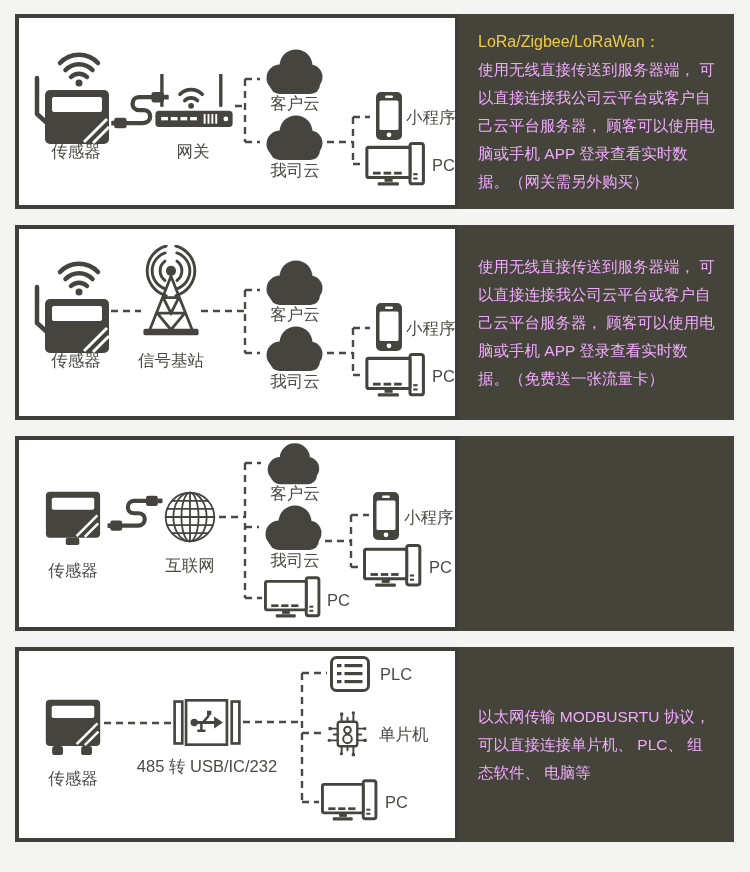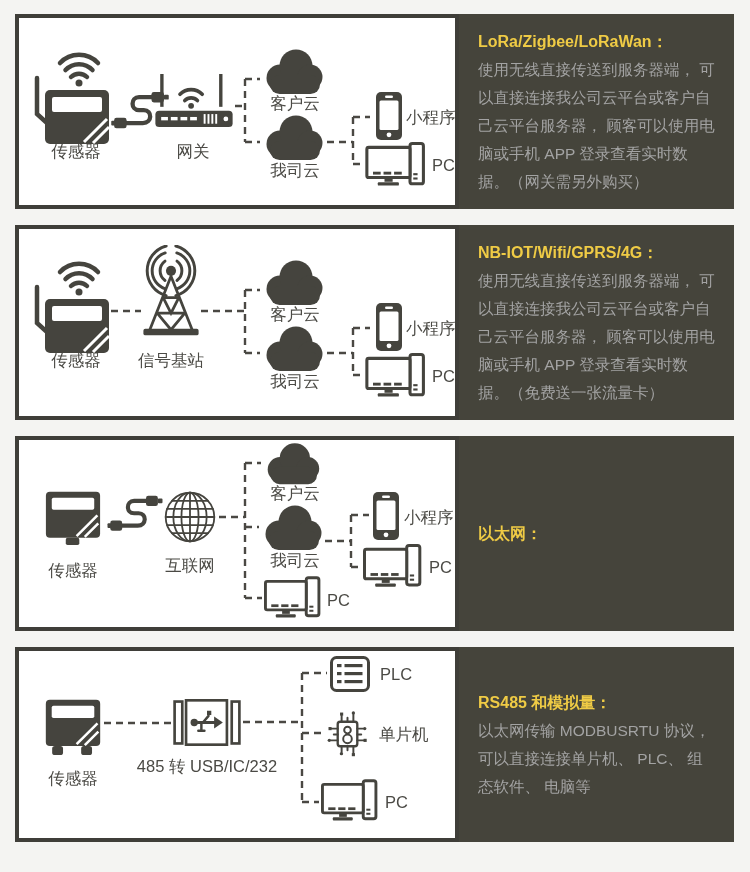--- a/index.html
+++ b/index.html
@@ -18,25 +18,25 @@
     flex:none;
   }
   .panel-right{
     width:237px;height:195px;
     background:#45443b;
     padding:0 19px;
     display:flex;flex-direction:column;justify-content:center;
     flex:none;box-sizing:content-box;
   }
   .info-title{
-    color:#efcb45;font-weight:bold;font-size:16px;line-height:28px;
+    color:#efcb45;font-weight:normal;font-size:16px;line-height:28px;
     white-space:pre-line;
   }
   .info-body{
-    color:#a3a3a3;font-size:15.5px;line-height:28px;
+    color:#f0abfc;font-size:15.5px;line-height:28px;
   }
   svg.diag{display:block;width:436px;height:187px;}
   .ic{fill:#45443e;}
   .wh{fill:#ffffff;}
   .st{stroke:#45443e;fill:none;stroke-linecap:round;}
   .stq{stroke:#45443e;fill:#ffffff;}
   .dash{stroke:#4a4843;stroke-width:2.4;stroke-dasharray:7 5;fill:none;}
   .lbl{font-size:16.5px;fill:#4b4a45;}
   .lbl-m{text-anchor:middle;}
 </style>
@@ -207,21 +207,20 @@
         <use href="#sym-pc" x="346" y="124" width="62" height="46"></use>
         <text class="lbl lbl-m" x="57" y="137">传感器</text>
         <text class="lbl lbl-m" x="152" y="137">信号基站</text>
         <text class="lbl lbl-m" x="276" y="91">客户云</text>
         <text class="lbl lbl-m" x="276" y="158">我司云</text>
         <text class="lbl" x="387" y="105">小程序</text>
         <text class="lbl" x="413" y="153">PC</text>
       </svg>
     </div>
     <div class="panel-right">
-      <div class="info-title">NB-IOT/Wifi/GPRS/4G：</div>
       <div class="info-body">使用无线直接传送到服务器端， 可以直接连接我公司云平台或客户自己云平台服务器， 顾客可以使用电脑或手机 APP 登录查看实时数据。（免费送一张流量卡）</div>
     </div>
   </div>
 
   <div class="row">
     <div class="panel-left">
       <svg class="diag" viewBox="0 0 436 187">
         <path class="dash" d="M200,77 H226 M226,23 V158 M226,23 H242 M226,87 H240 M226,158 H243 M306,101 H332 M332,75 V127 M332,75 H350 M332,127 H342"></path>
         <use href="#sym-sensor-a" x="25" y="50" width="58" height="56"></use>
         <use href="#sym-cable" x="88" y="54" width="56" height="44"></use>
@@ -234,39 +233,37 @@
         <text class="lbl lbl-m" x="54" y="136">传感器</text>
         <text class="lbl lbl-m" x="171" y="131">互联网</text>
         <text class="lbl lbl-m" x="276" y="59">客户云</text>
         <text class="lbl lbl-m" x="276" y="126">我司云</text>
         <text class="lbl" x="308" y="166">PC</text>
         <text class="lbl" x="385" y="83">小程序</text>
         <text class="lbl" x="410" y="133">PC</text>
       </svg>
     </div>
     <div class="panel-right">
-      <div class="info-title">以太网：</div>
     </div>
   </div>
 
   <div class="row">
     <div class="panel-left">
       <svg class="diag" viewBox="0 0 436 187">
         <path class="dash" d="M85,72 H153 M224,71 H283 M283,22 V151 M283,22 H308 M283,82 H303 M283,151 H300"></path>
         <use href="#sym-sensor-b" x="25" y="45" width="58" height="62"></use>
         <use href="#sym-usbconv" x="154" y="48" width="68" height="47"></use>
         <use href="#sym-plc" x="311" y="5" width="40" height="36"></use>
         <use href="#sym-chip" x="305" y="59" width="47" height="47"></use>
         <use href="#sym-pc" x="302" y="128" width="58" height="44"></use>
         <text class="lbl lbl-m" x="54" y="133">传感器</text>
         <text class="lbl lbl-m" x="188" y="121">485 转 USB/IC/232</text>
         <text class="lbl" x="361" y="29">PLC</text>
         <text class="lbl" x="360" y="89">单片机</text>
         <text class="lbl" x="366" y="157">PC</text>
       </svg>
     </div>
     <div class="panel-right">
-      <div class="info-title">RS485 和模拟量：</div>
       <div class="info-body">以太网传输 MODBUSRTU 协议， 可以直接连接单片机、 PLC、 组态软件、 电脑等</div>
     </div>
   </div>
 
 </div>
 
 </body></html>

